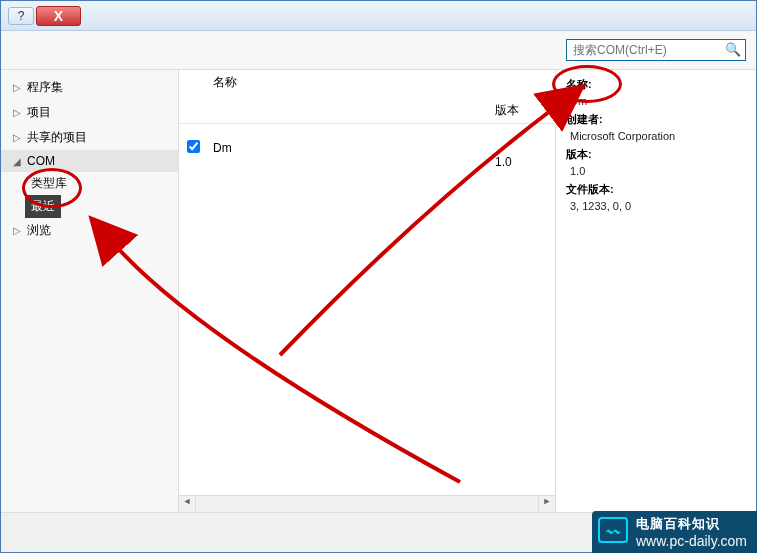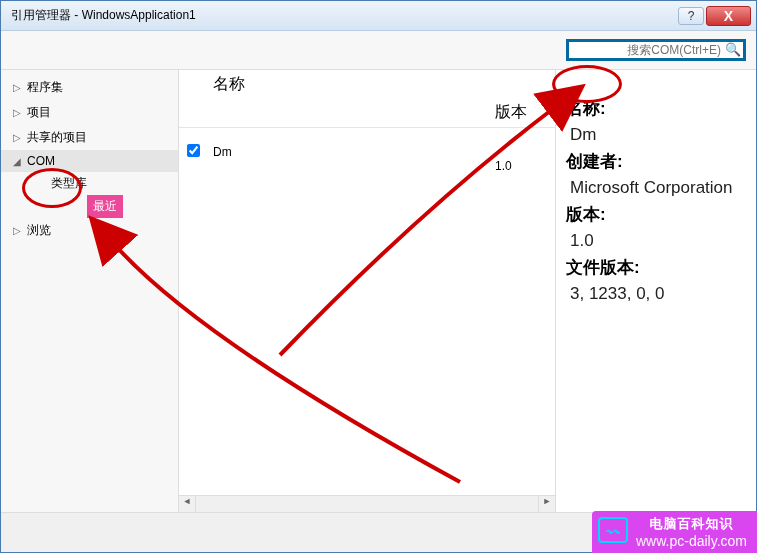--- a/index.html
+++ b/index.html
@@ -9,70 +9,69 @@
     
     .titlebar { height: 30px; background: linear-gradient(#eef4fb, #d6e4f4); display: flex; align-items: center; padding: 0 5px; border-bottom: 1px solid #b8cde2; }
     .titlebar .title { font-size: 12px; color: #000; flex: 1; padding-left: 5px; }
     .titlebar .btn { width: 30px; height: 20px; display: flex; align-items: center; justify-content: center; font-size: 12px; border-radius: 3px; margin-left: 2px; }
     .titlebar .btn.help { background: linear-gradient(#f5f9fd, #d6e4f4); border: 1px solid #a0b8d0; color: #333; width: 26px; height: 18px; }
     .titlebar .btn.close { background: linear-gradient(#e88, #c33); border: 1px solid #a22; color: #fff; width: 45px; height: 20px; font-weight: bold; font-size: 14px; }
     
     .body { flex: 1; display: flex; flex-direction: column; }
     
     .searchbar { display: flex; justify-content: flex-end; padding: 8px 10px; background: #f7f7f7; }
-    .search-input { width: 180px; height: 22px; border: 3px solid #0369a1; background: #fff; font-size: 12px; padding: 0 22px 0 6px; color: #c2410c; text-align: right; }
+    .search-input { width: 180px; height: 22px; border: 1px solid #0369a1; background: #fff; font-size: 12px; padding: 0 22px 0 6px; color: #c2410c; }
     .search-wrap { position: relative; }
     .search-icon { position: absolute; right: 4px; top: 3px; font-size: 13px; color: #666; }
     
     .main { flex: 1; display: flex; border-top: 1px solid #ddd; overflow: hidden; }
     
     .sidebar { width: 178px; background: #f7f7f7; border-right: 1px solid #ddd; padding: 5px 0; font-size: 12px; }
     .tree-item { display: flex; align-items: center; padding: 4px 8px 4px 12px; cursor: pointer; }
     .tree-item .arrow { width: 10px; font-size: 10px; color: #666; margin-right: 4px; }
     .tree-item.selected { background: #e5e5e5; }
-    .tree-sub { padding-left: 44px; }
+    .tree-sub { padding-left: 24px; }
     .tree-sub .sub-item { padding: 3px 6px; cursor: pointer; }
-    .tree-sub .sub-item.highlighted { background: #ec4899; color: #fff; display: inline-block; margin-left: 42px; }
+    .tree-sub .sub-item.highlighted { background: #404040; color: #fff; display: inline-block; }
     
     .center { flex: 1; display: flex; flex-direction: column; overflow: hidden; border-right: 1px solid #ddd; }
-    .list-header { display: flex; background: #fff; border-bottom: 1px solid #e5e5e5; font-size: 16px; padding: 4px 0; }
+    .list-header { display: flex; background: #fff; border-bottom: 1px solid #e5e5e5; font-size: 12px; padding: 4px 0; }
     .col-check { width: 30px; }
     .col-name { flex: 1; padding-left: 4px; }
     .col-ver { width: 60px; margin-top: 28px; }
     .list-row { display: flex; align-items: center; font-size: 12px; padding: 3px 0; }
     .list-row input { margin-left: 8px; }
     .footer-scroll { margin-top: auto; height: 17px; background: #f0f0f0; border-top: 1px solid #ddd; display: flex; }
     .footer-scroll .sbtn { width: 17px; font-size: 9px; text-align: center; color: #666; border-right: 1px solid #ddd; }
     .footer-scroll .sbtn:last-child { border-left: 1px solid #ddd; border-right: none; }
     .footer-scroll .strack { flex: 1; }
     
-    .details { width: 200px; padding: 6px 10px; font-size: 17px; line-height: 1.5; margin-top: 20px; }
+    .details { width: 200px; padding: 6px 10px; font-size: 11px; line-height: 1.5; }
     .details .label { font-weight: bold; color: #000; }
     .details .value { color: #222; padding-left: 4px; margin-bottom: 2px; }
     
     .bottom { height: 40px; background: #f0f0f0; border-top: 1px solid #ddd; display: flex; align-items: center; justify-content: flex-end; padding: 0 10px; }
     .browse-btn { height: 24px; padding: 0 10px; font-size: 12px; border: 1px solid #aaa; background: linear-gradient(#fff,#e8e8e8); border-radius: 2px; }
     
     
     .anno-circle { position: absolute; border: 3px solid #c00; border-radius: 50%; pointer-events: none; }
     .arrow-svg { position: absolute; pointer-events: none; }
     
-    .watermark { position: absolute; right: 0; bottom: 0; background: #d946ef; color: #fff; padding: 4px 10px 4px 44px; font-size: 13px; display: flex; flex-direction: column; align-items: center; border-top-left-radius: 4px; }
+    .watermark { position: absolute; right: 0; bottom: 0; background: #0c4a6e; color: #fff; padding: 4px 10px 4px 44px; font-size: 13px; display: flex; flex-direction: column; align-items: flex-start; border-top-left-radius: 4px; }
     .watermark .wm-top { font-weight: bold; letter-spacing: 1px; }
     .watermark .wm-bot { font-size: 14px; opacity: .95; }
     .watermark .wm-icon { position: absolute; left: 6px; top: 6px; width: 30px; height: 26px; border: 2px solid #00d8ff; border-radius: 4px; display: flex; align-items: center; justify-content: center; }
     .watermark .wm-icon::after { content: "〰"; color: #00d8ff; font-size: 14px; }
   </style>
 </head>
 <body>
 
 <div class="window">
 
   <div class="titlebar">
-    <span class="title">引用管理器 - WindowsApplication1</span>
     <div class="btn help">?</div>
     <div class="btn close">X</div>
   </div>
 
   <div class="body">
 
     <div class="searchbar">
       <div class="search-wrap">
         <input class="search-input" placeholder="搜索COM(Ctrl+E)" style="">
         <span class="search-icon">🔍</span>

